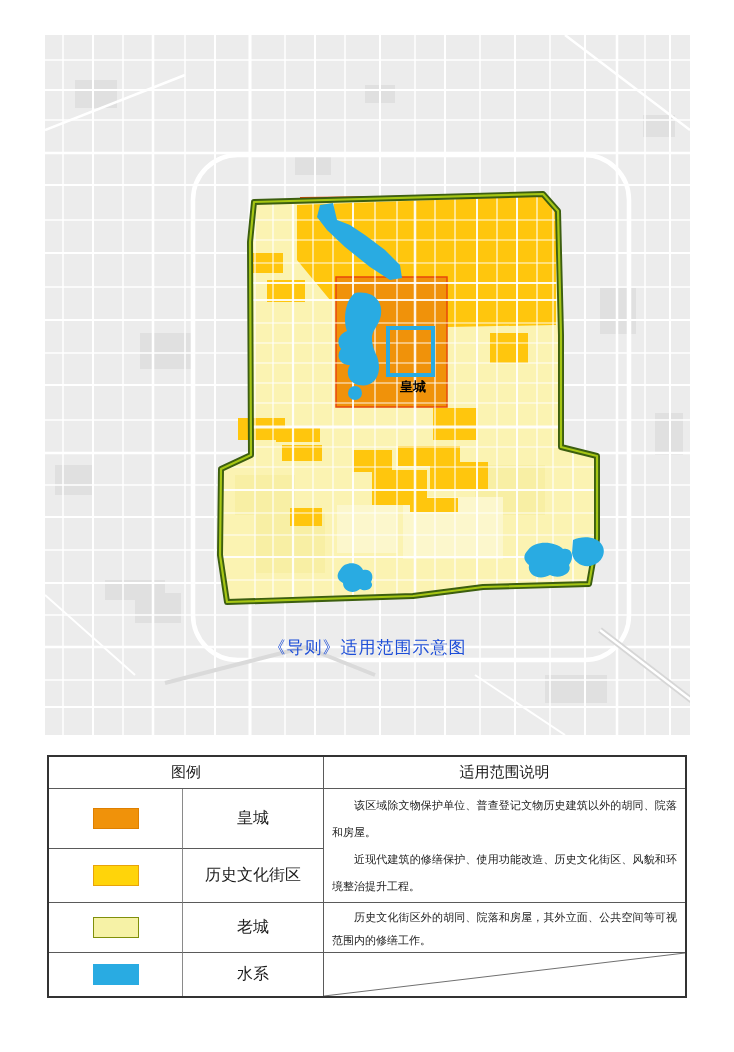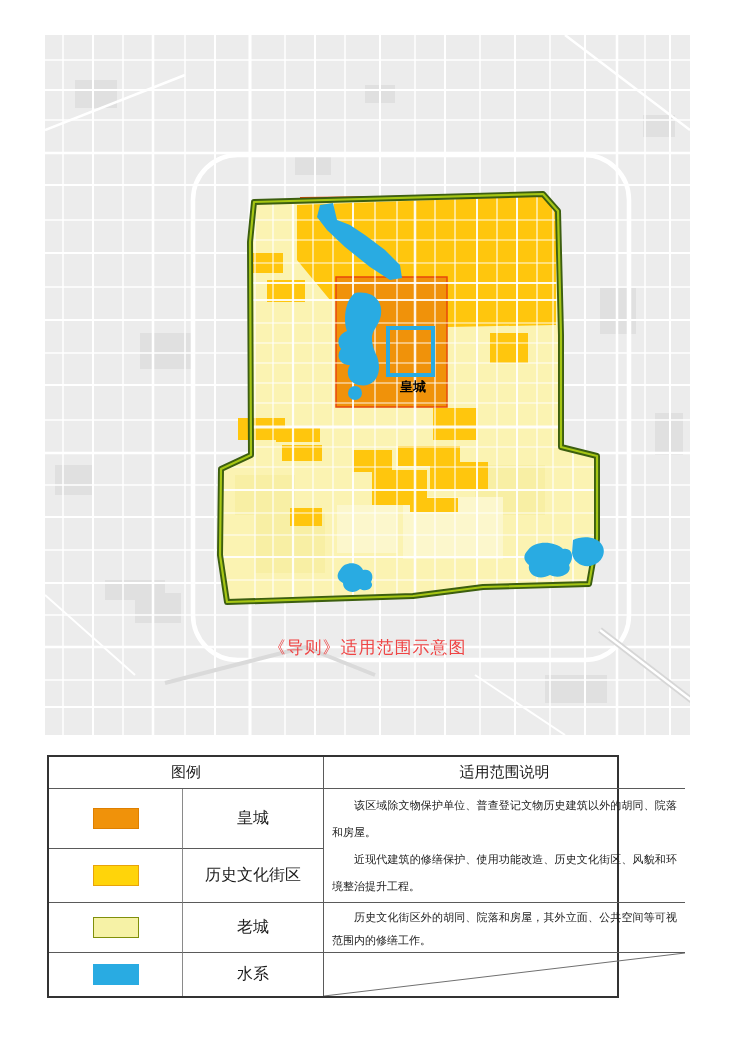--- a/index.html
+++ b/index.html
@@ -5,29 +5,29 @@
   html,body{margin:0;padding:0;}
   body{
     width:734px;height:1052px;position:relative;background:#ffffff;
     font-family:"Liberation Serif","DejaVu Serif",serif;color:#1a1a1a;overflow:hidden;
   }
   
   .map-wrap{position:absolute;left:45px;top:35px;width:645px;height:700px;background:#ECECEC;}
   .map-wrap svg{display:block;}
   .map-caption{
     position:absolute;left:45px;top:636px;width:645px;text-align:center;
-    font-size:17px;letter-spacing:1px;color:#ef4444;
+    font-size:17px;letter-spacing:1px;color:#1d4ed8;
   }
   .imperial-label{
     position:absolute;left:383px;top:378px;width:60px;text-align:center;
     font-size:13px;font-weight:bold;color:#000;
   }
   
   .legend-table{
-    position:absolute;left:47px;top:755px;width:572px;height:243px;
+    position:absolute;left:47px;top:755px;width:640px;height:243px;
     box-sizing:border-box;border:2px solid #333;
     display:grid;
     grid-template-columns:134px 141px 361px;
     grid-template-rows:32px 60px 54px 50px 43px;
     background:#fff;font-size:15px;
   }
   .cell{box-sizing:border-box;display:flex;align-items:center;justify-content:center;}
   .bb{border-bottom:1px solid #5a5a5a;}
   .br{border-right:1px solid #5a5a5a;}
   .brl{border-right:1px solid #8a8a8a;}

